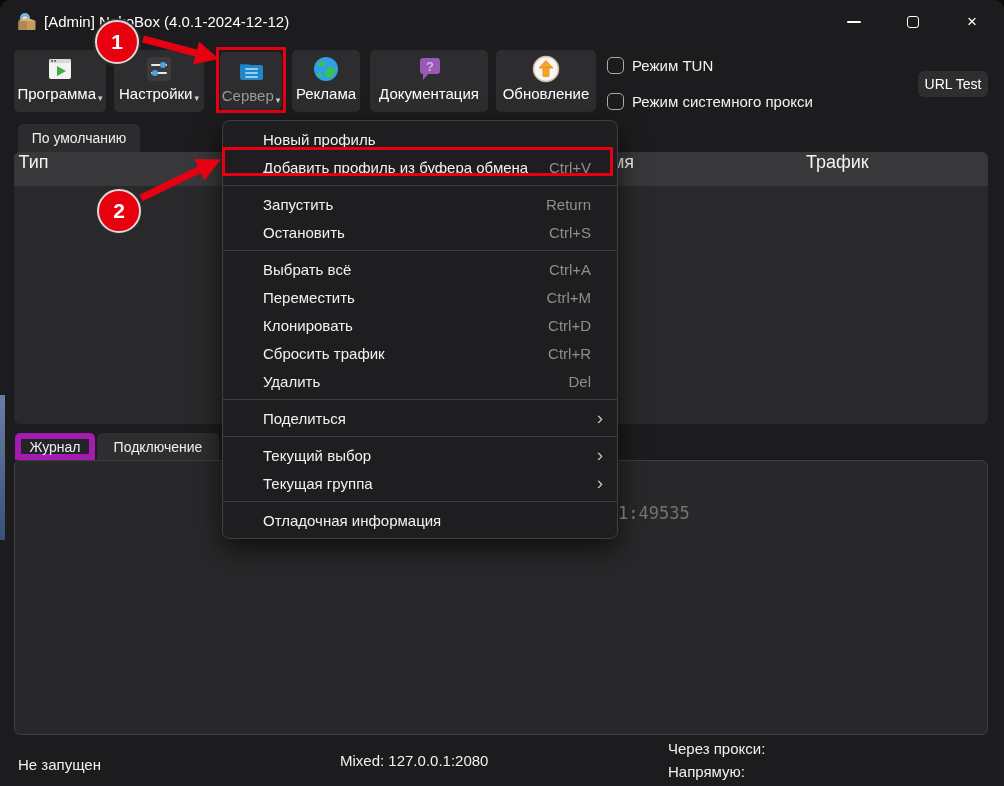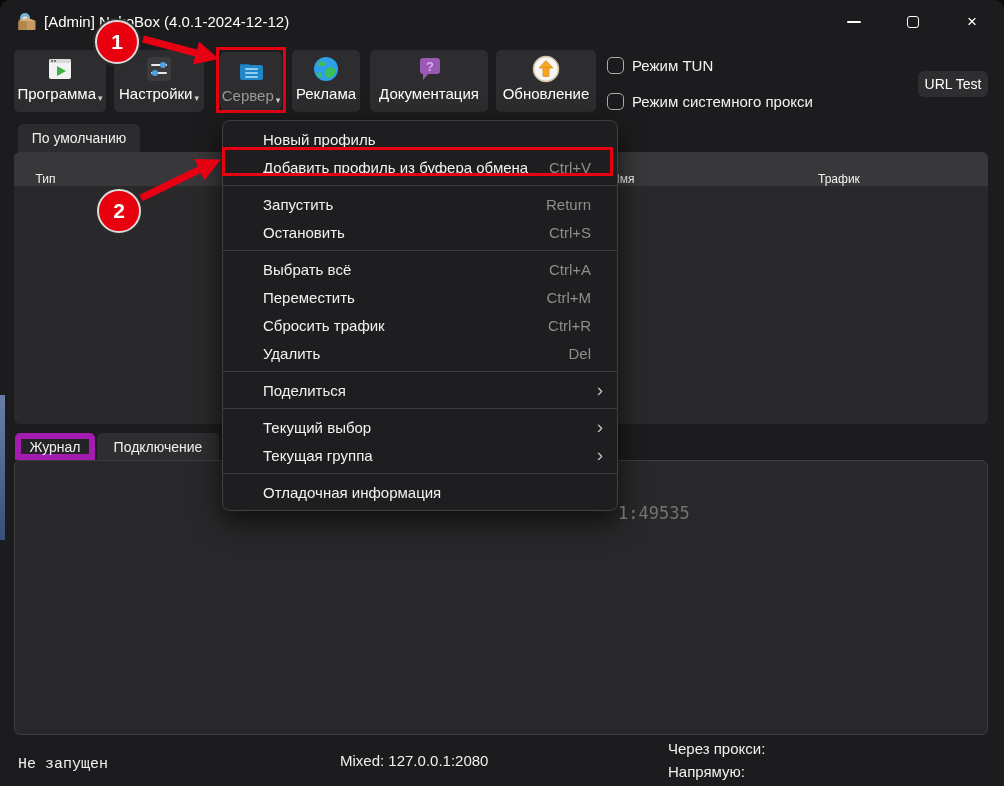--- a/index.html
+++ b/index.html
@@ -22,21 +22,21 @@
   .lbl-dim{color:#9a9a9a !important;}
   .checkrow{position:absolute;left:607px;display:flex;align-items:center;}
   .checkbox{width:17px;height:17px;border:1.8px solid #ababab;border-radius:5px;background:transparent;}
   .checklabel{margin-left:8px;font-size:15px;color:#f2f2f2;white-space:nowrap;}
   .urltest{position:absolute;left:918px;top:71px;width:70px;height:26px;background:#2e2e30;border-radius:6px;
            display:flex;align-items:center;justify-content:center;font-size:14px;color:#fff;}
   
   .profile-tab{position:absolute;left:18px;top:124px;width:122px;height:28px;background:#2c2c2e;
                border-radius:5px 5px 0 0;display:flex;align-items:center;justify-content:center;font-size:14px;color:#f0f0f0;}
   .srv-table{position:absolute;left:14px;top:152px;width:974px;height:272px;background:#29292b;border-radius:6px;overflow:hidden;z-index:5;}
-  .srv-header{display:flex;height:34px;background:#38383a;align-items:flex-end;font-size:12px;color:#f2f2f2;padding-left:12px;}
+  .srv-header{display:flex;height:34px;background:#38383a;align-items:flex-start;font-size:18px;color:#f2f2f2;}
   .hc{display:flex;align-items:center;}
   .hdiv{width:1px;background:#4a4a4d;margin:4px 0;}
   .hc-type{width:39px;justify-content:center;}
   .hc-addr{width:536px;}
   .hc-name{width:205px;padding-left:8px;}
   .hc-test{width:122px;padding-left:8px;}
   .hc-traffic{flex:1;padding-left:8px;}
   
   .menu{position:absolute;left:222px;top:120px;width:396px;background:#1e1e20;border:1px solid #404043;
         border-radius:8px;padding:4px 0;z-index:50;box-shadow:0 10px 28px rgba(0,0,0,.65);}
@@ -177,21 +177,21 @@
   </div>
 
   <div class="log-tab lt-journal">Журнал</div>
   <div class="log-tab lt-conn">Подключение</div>
 
   <div class="log-panel"></div>
   <div class="logline" style="left:30px;top:486px;">sing-box: 1.9.7-neko-1</div>
   <div class="logline" style="left:30px;top:503px;">2025/01/02 18:46:42 ne</div>
   <div class="logline" style="left:618px;top:503px;z-index:52;">1:49535</div>
 
-  <div class="status" style="left:18px;top:756px;font-family:Liberation Mono, monospace;">Не запущен</div>
+  <div class="status" style="left:18px;top:756px;">Не запущен</div>
   <div class="status" style="left:340px;top:752px;">Mixed: 127.0.0.1:2080</div>
   <div class="status" style="left:668px;top:740px;">Через прокси:</div>
   <div class="status" style="left:668px;top:763px;">Напрямую:</div>
 
   <div class="menu">
     <div class="mi">
         <span>Новый профиль</span>
         <span class="sc"></span>
       </div>
     <div class="mi">
@@ -208,20 +208,24 @@
         <span class="sc">Ctrl+S</span>
       </div>
     <div class="msep"></div>
     <div class="mi">
         <span>Выбрать всё</span>
         <span class="sc">Ctrl+A</span>
       </div>
     <div class="mi">
         <span>Переместить</span>
         <span class="sc">Ctrl+M</span>
+      </div>
+    <div class="mi">
+        <span>Клонировать</span>
+        <span class="sc">Ctrl+D</span>
       </div>
     <div class="mi">
         <span>Сбросить трафик</span>
         <span class="sc">Ctrl+R</span>
       </div>
     <div class="mi">
         <span>Удалить</span>
         <span class="sc">Del</span>
       </div>
     <div class="msep"></div>

